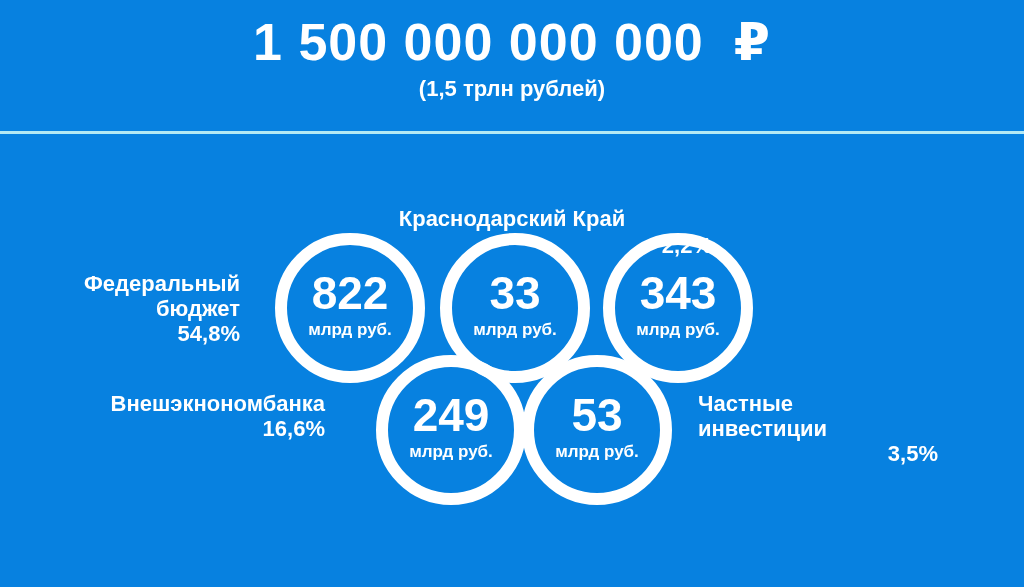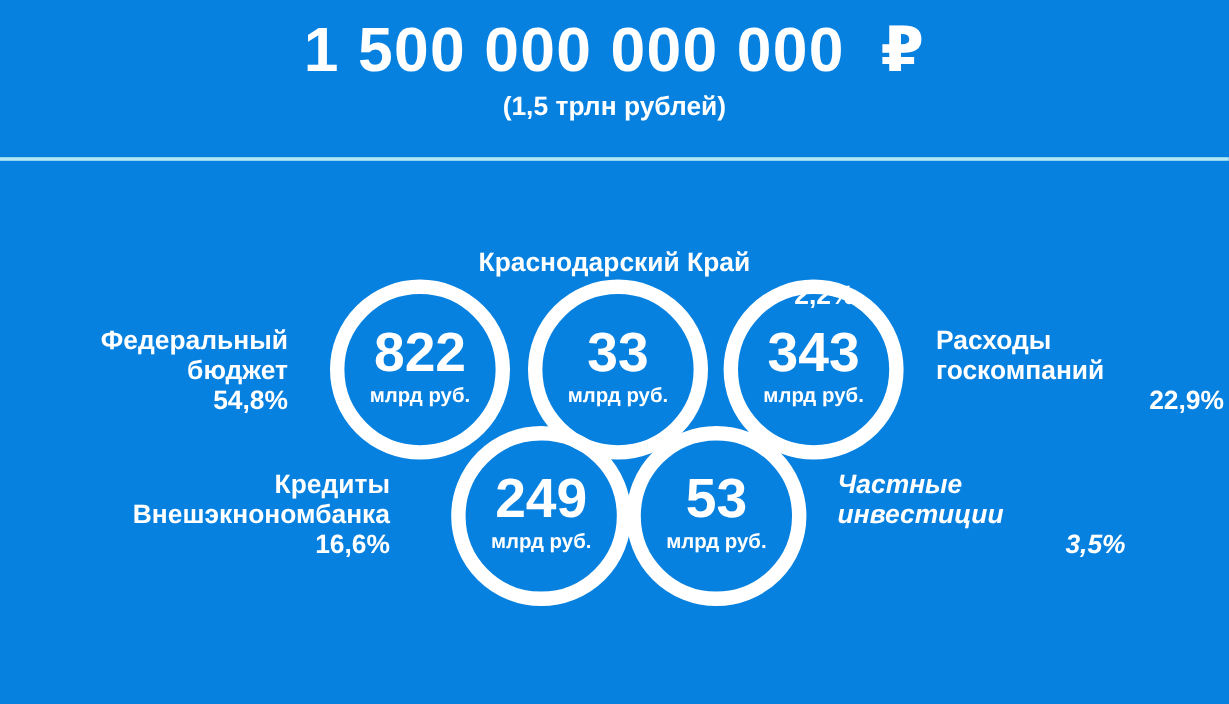--- a/index.html
+++ b/index.html
@@ -66,21 +66,21 @@
   }
 
   
   .label { position: absolute; font-size: 22px; line-height: 25px; font-weight: 600; }
   .label .pct { font-weight: 800; text-align: right; }
   .label-top { left: 312px; top: 168px; width: 400px; text-align: center; margin-top: 38px; }
   .label-top .pct { display: block; margin-top: 2px; }
   .label-left { right: 784px; top: 271px; width: 260px; text-align: right; }
   .label-right { left: 780px; top: 271px; width: 240px; text-align: left; }
   .label-bottom-left { right: 699px; top: 391px; width: 300px; text-align: right; }
-  .label-bottom-right { left: 698px; top: 391px; width: 240px; text-align: left; font-style: italic; }
+  .label-bottom-right { left: 698px; top: 391px; width: 240px; text-align: left; }
 </style>
 </head>
 <body>
 
 <div class="stage">
 
   <div class="header">
     <div class="big-title">
       <span>1 500 000 000 000</span><span class="currency">₽</span>
     </div>
@@ -113,28 +113,22 @@
     <span>Краснодарский Край</span>
     <span class="pct">2,2%</span>
   </div>
 
   <div class="label label-left">
     <div>Федеральный</div>
     <div>бюджет</div>
     <div class="pct">54,8%</div>
   </div>
 
-  <div class="label label-right">
-    <div>Расходы</div>
-    <div>госкомпаний</div>
-    <div class="pct">22,9%</div>
-  </div>
 
   <div class="label label-bottom-left">
-    <div>Кредиты</div>
     <div>Внешэкнономбанка</div>
     <div class="pct">16,6%</div>
   </div>
 
   <div class="label label-bottom-right">
     <div>Частные</div>
     <div>инвестиции</div>
     <div class="pct">3,5%</div>
   </div>
 

